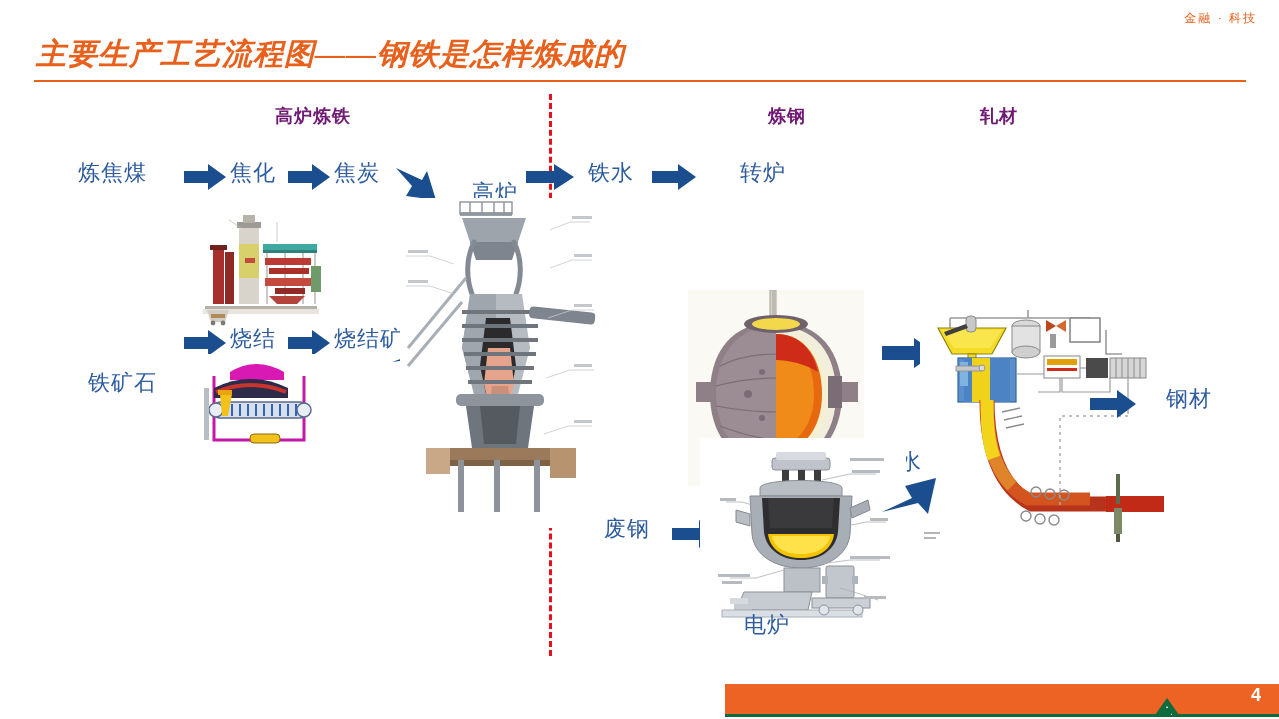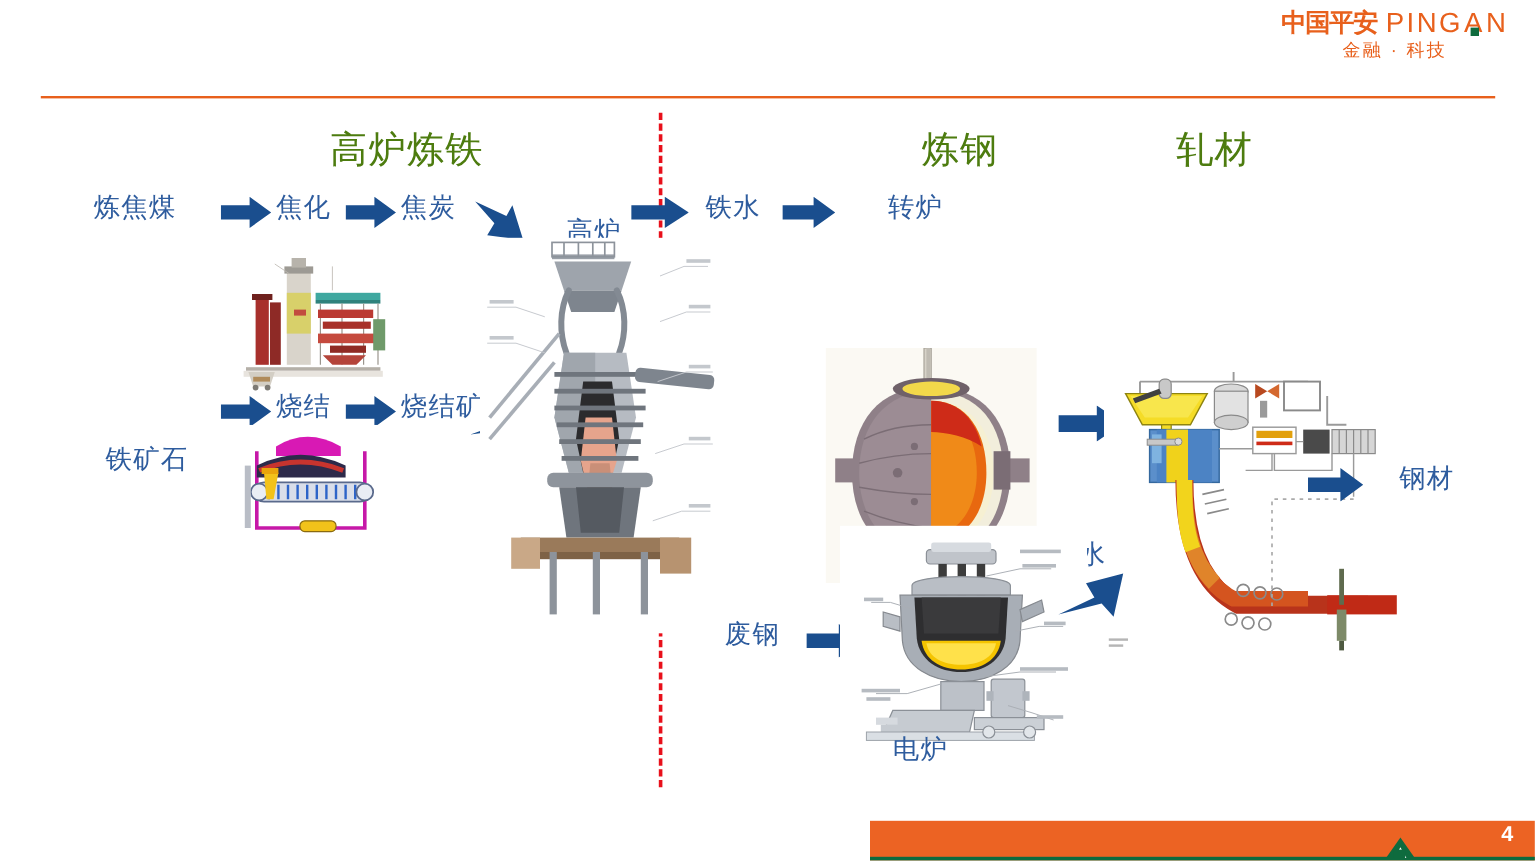--- a/index.html
+++ b/index.html
@@ -14,35 +14,35 @@
 
   
   .logo{position:absolute;right:22px;top:8px;text-align:center;line-height:1;}
   .logo-main{display:flex;align-items:center;gap:7px;color:#E8601C;}
   .logo-cn{font-size:21px;font-weight:bold;letter-spacing:-1px;}
   .logo-en{font-size:23px;font-weight:normal;letter-spacing:2px;
            font-family:"Liberation Sans",sans-serif;display:flex;align-items:center;gap:1px;}
   .logo-a{position:relative;display:inline-block;}
   .logo-a .nib{position:absolute;left:50%;bottom:1px;transform:translateX(-50%);
                width:7px;height:7px;background:#0E6B3E;}
-  .logo-sub{font-size:15px;color:#E8601C;letter-spacing:2px;margin-top:4px;}
+  .logo-sub{font-size:12px;color:#E8601C;letter-spacing:2px;margin-top:4px;}
 
   .page-title{
     position:absolute;left:36px;top:34px;
     font-size:30px;font-weight:bold;color:#E8601C;
     font-family:"Liberation Serif","DejaVu Serif",serif;
     font-style:italic;letter-spacing:1px;white-space:nowrap;
   }
   .title-rule{position:absolute;left:34px;top:80px;width:1212px;height:2px;background:#E8601C;}
 
   
   .canvas{position:absolute;left:0;top:86px;right:0;bottom:40px;}
 
   .sect-head{
-    position:absolute;color:#4d7c0f;font-weight:normal;font-size:31px;
+    position:absolute;color:#701a75;font-weight:bold;font-size:18px;
     letter-spacing:1px;white-space:nowrap;
     text-shadow:1px 1px 0 rgba(255,255,255,.7);
   }
   .h-bf{left:275px;top:18px;}
   .h-steel{left:768px;top:18px;}
   .h-roll{left:980px;top:18px;}
 
   .flow-txt{
     position:absolute;color:#2E5C9E;font-size:22px;font-weight:500;
     white-space:nowrap;letter-spacing:1px;
@@ -83,34 +83,24 @@
     border-bottom:9px solid #ffffff;
   }
   .green-sq{position:absolute;left:436px;bottom:-1px;width:10px;height:7px;background:#0E6B3E;}
 </style>
 </head>
 <body>
 
 <div class="slide">
 
   <div class="logo">
-    <div class="logo-main">
-      <span class="logo-cn">中国平安</span>
-      <span class="logo-en">
-        <span>PING</span>
-        <span class="logo-a">
-          <span>A</span>
-          <span class="nib"></span>
-        </span>
-        <span>N</span>
-      </span>
-    </div>
     <div class="logo-sub">金融 · 科技</div>
   </div>
 
+  <div class="page-title">主要生产工艺流程图——钢铁是怎样炼成的</div>
   <div class="title-rule"></div>
 
   <div class="canvas">
 
     <div class="divider"></div>
 
     <div class="sect-head h-bf">高炉炼铁</div>
     <div class="sect-head h-steel">炼钢</div>
     <div class="sect-head h-roll">轧材</div>
 

